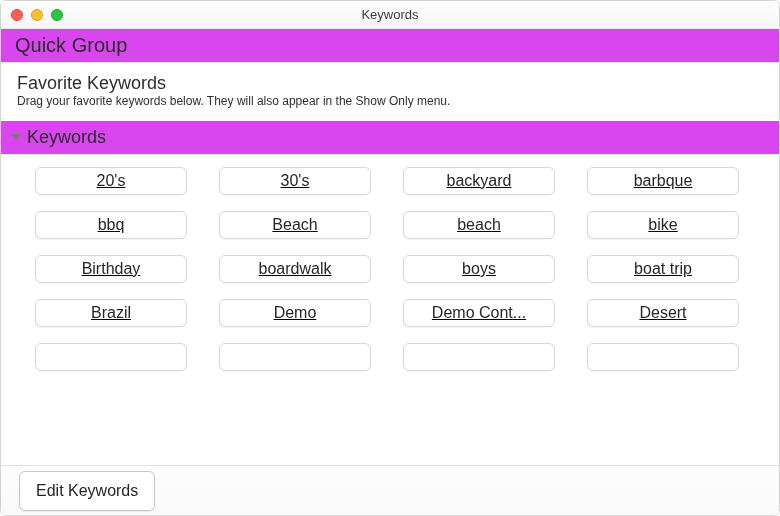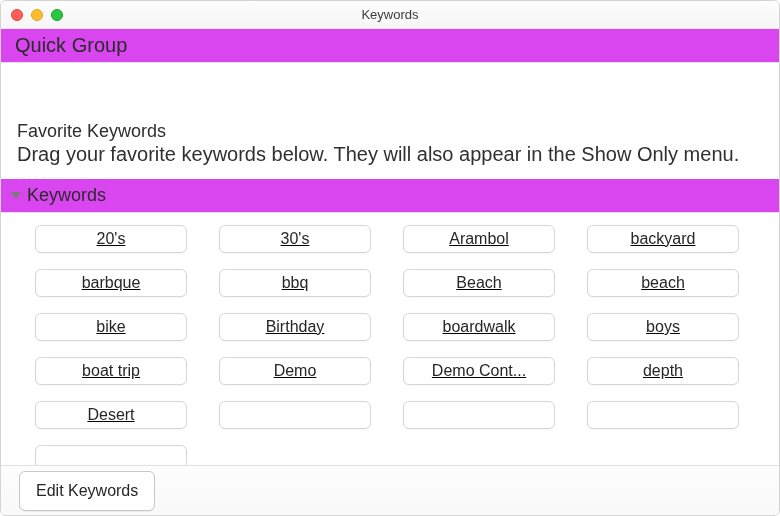--- a/index.html
+++ b/index.html
@@ -54,29 +54,28 @@
       font-size: 20px;
       line-height: 24px;
       color: #2b2b2b;
       display: flex;
       align-items: center;
       gap: 6px;
     }
     .section-bar.sub { font-size: 18px; padding-left: 10px; }
     .favorites {
       padding: 10px 16px 12px 16px;
-      margin-top: 48px;
     }
     .favorites .heading {
       font-size: 18px;
       color: #2e2e2e;
       margin-bottom: 0px;
     }
     .favorites .desc {
-      font-size: 20px;
+      font-size: 12px;
       line-height: 1.25;
       color: #303030;
     }
     .chevron {
       width: 0; height: 0;
       border-left: 5px solid transparent;
       border-right: 5px solid transparent;
       border-top: 7px solid #7a7a7a;
       display: inline-block;
     }
@@ -151,34 +150,33 @@
 <div class="section-bar sub">
   <span class="chevron"></span>
   <span>Keywords</span>
 </div>
 
 <div class="keywords-scroll">
   <div class="keyword-grid" id="keyword-grid">
 
   <div class="keyword-pill">20's</div>
       <div class="keyword-pill">30's</div>
-      <div class="keyword-pill">Arambol</div>
       <div class="keyword-pill">backyard</div>
       <div class="keyword-pill">barbque</div>
       <div class="keyword-pill">bbq</div>
       <div class="keyword-pill">Beach</div>
       <div class="keyword-pill">beach</div>
       <div class="keyword-pill">bike</div>
       <div class="keyword-pill">Birthday</div>
       <div class="keyword-pill">boardwalk</div>
       <div class="keyword-pill">boys</div>
       <div class="keyword-pill">boat trip</div>
+      <div class="keyword-pill">Brazil</div>
       <div class="keyword-pill">Demo</div>
       <div class="keyword-pill">Demo Cont...</div>
-      <div class="keyword-pill">depth</div>
       <div class="keyword-pill">Desert</div>
       <div class="keyword-pill"></div>
       <div class="keyword-pill"></div>
       <div class="keyword-pill"></div>
       <div class="keyword-pill"></div>
     </div>
 </div>
 
 <div class="bottom-bar">
   <button class="edit-btn">Edit Keywords</button>

